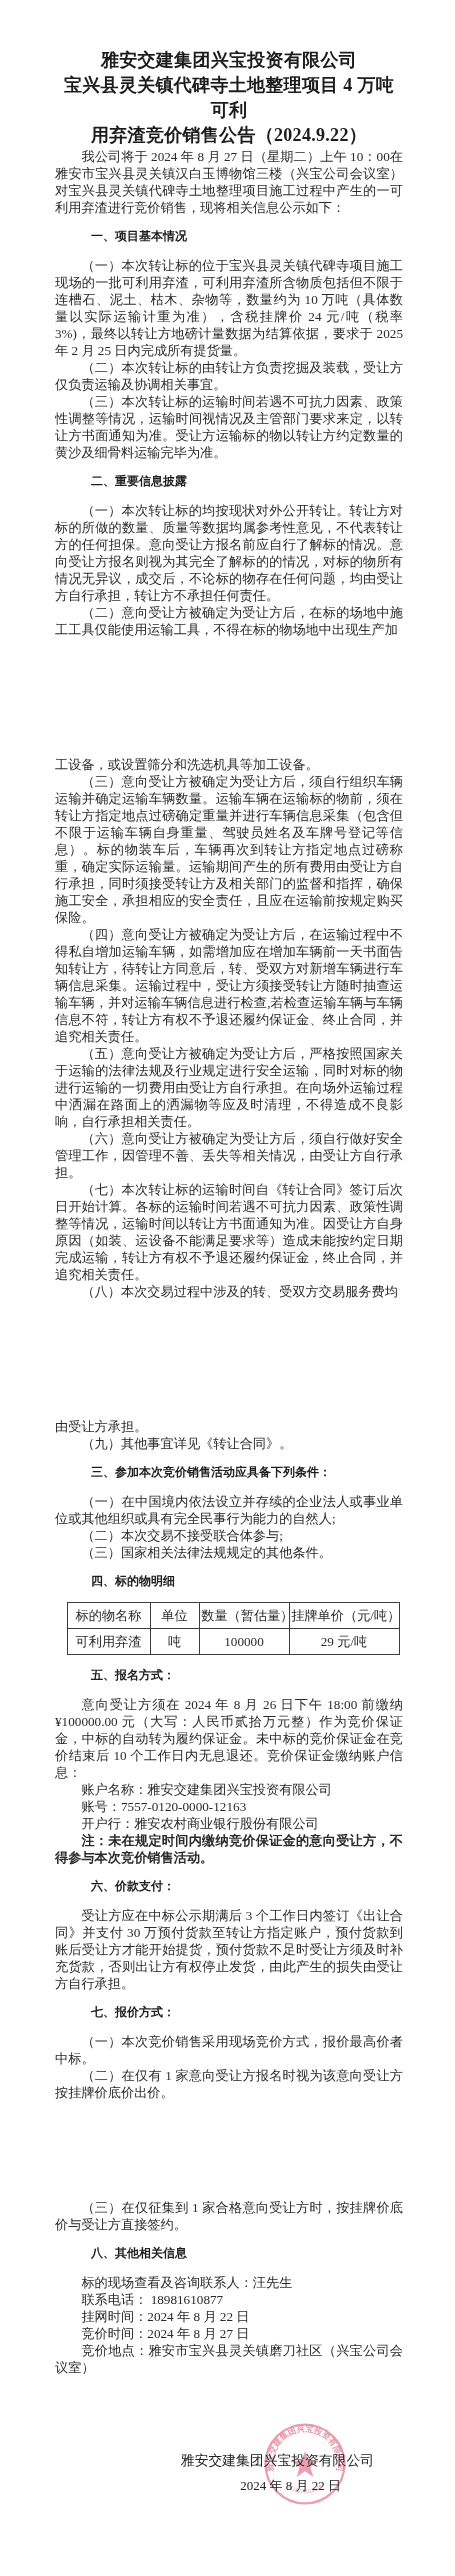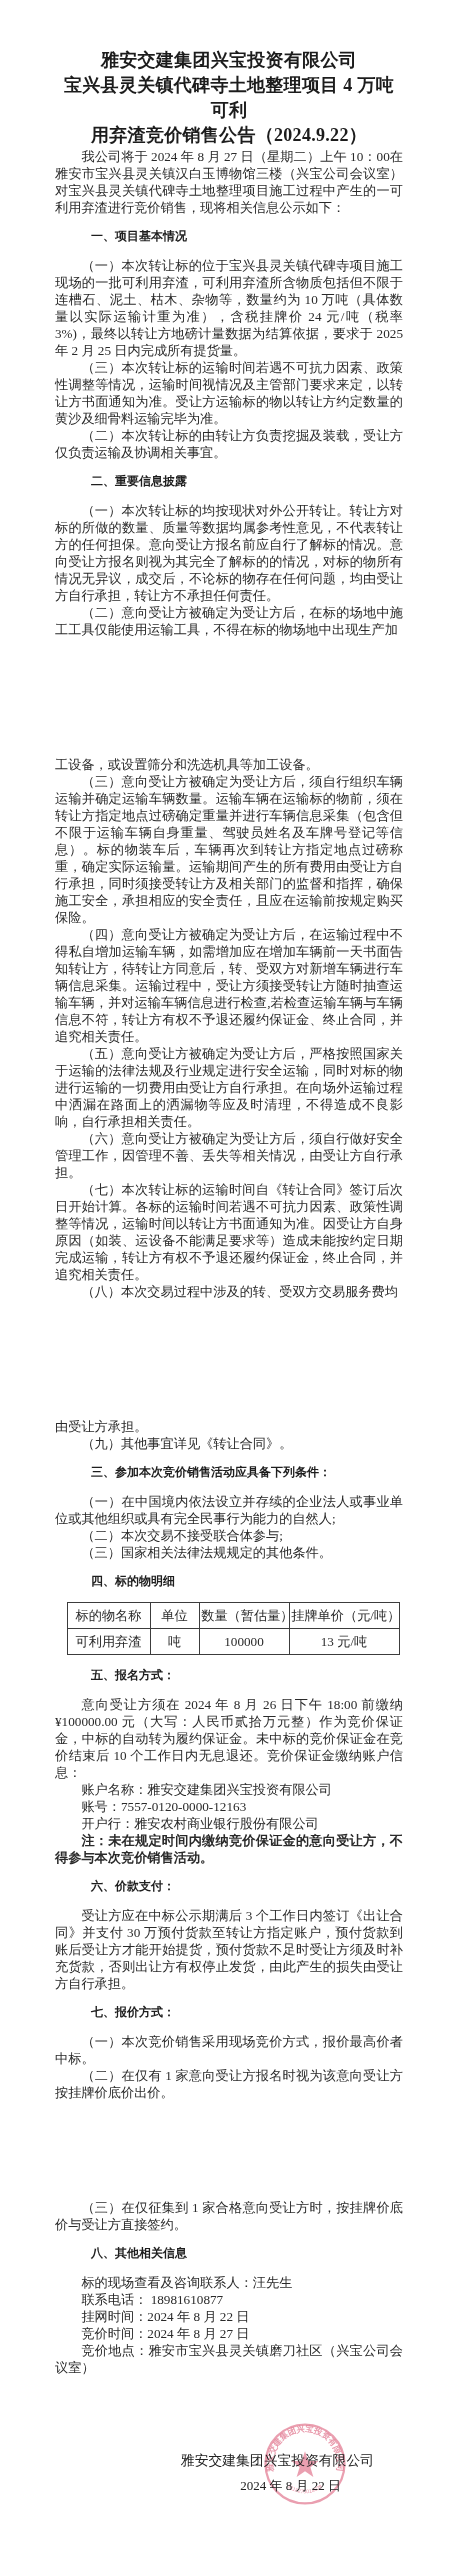--- a/index.html
+++ b/index.html
@@ -124,22 +124,22 @@
   <div class="title-block">
     <div class="title-line">雅安交建集团兴宝投资有限公司</div>
     <div class="title-line">宝兴县灵关镇代碑寺土地整理项目 4 万吨可利</div>
     <div class="title-line">用弃渣竞价销售公告（2024.9.22）</div>
   </div>
 
   <p class="body-p intro">我公司将于 2024 年 8 月 27 日（星期二）上午 10：00在雅安市宝兴县灵关镇汉白玉博物馆三楼（兴宝公司会议室）对宝兴县灵关镇代碑寺土地整理项目施工过程中产生的一可利用弃渣进行竞价销售，现将相关信息公示如下：</p>
 
   <h2 class="sec-h">一、项目基本情况</h2>
   <p class="body-p">（一）本次转让标的位于宝兴县灵关镇代碑寺项目施工现场的一批可利用弃渣，可利用弃渣所含物质包括但不限于连槽石、泥土、枯木、杂物等，数量约为 10 万吨（具体数量以实际运输计重为准），含税挂牌价 24 元/吨（税率 3%)，最终以转让方地磅计量数据为结算依据，要求于 2025 年 2 月 25 日内完成所有提货量。</p>
+  <p class="body-p">（二）本次转让标的由转让方负责挖掘及装载，受让方仅负责运输及协调相关事宜。</p>
   <p class="body-p">（三）本次转让标的运输时间若遇不可抗力因素、政策性调整等情况，运输时间视情况及主管部门要求来定，以转让方书面通知为准。受让方运输标的物以转让方约定数量的黄沙及细骨料运输完毕为准。</p>
-  <p class="body-p">（二）本次转让标的由转让方负责挖掘及装载，受让方仅负责运输及协调相关事宜。</p>
 
   <h2 class="sec-h">二、重要信息披露</h2>
   <p class="body-p">（一）本次转让标的均按现状对外公开转让。转让方对标的所做的数量、质量等数据均属参考性意见，不代表转让方的任何担保。意向受让方报名前应自行了解标的情况。意向受让方报名则视为其完全了解标的的情况，对标的物所有情况无异议，成交后，不论标的物存在任何问题，均由受让方自行承担，转让方不承担任何责任。</p>
   <p class="body-p">（二）意向受让方被确定为受让方后，在标的场地中施工工具仅能使用运输工具，不得在标的物场地中出现生产加</p>
 </div>
 
 <div class="page-gap gap1"></div>
 
 <div class="page">
   <p class="body-p cont-p">工设备，或设置筛分和洗选机具等加工设备。</p>
@@ -177,21 +177,21 @@
         <th>单位</th>
         <th>数量（暂估量）</th>
         <th>挂牌单价（元/吨）</th>
       </tr>
     </thead>
     <tbody>
       <tr>
         <td>可利用弃渣</td>
         <td>吨</td>
         <td>100000</td>
-        <td>13 元/吨</td>
+        <td>29 元/吨</td>
       </tr>
     </tbody>
   </table>
 
   <h2 class="sec-h">五、报名方式：</h2>
   <p class="body-p">意向受让方须在 2024 年 8 月 26 日下午 18:00 前缴纳¥100000.00 元（大写：人民币贰拾万元整）作为竞价保证金，中标的自动转为履约保证金。未中标的竞价保证金在竞价结束后 10 个工作日内无息退还。竞价保证金缴纳账户信息：</p>
   <p class="body-p">账户名称：雅安交建集团兴宝投资有限公司</p>
   <p class="body-p">账号：7557-0120-0000-12163</p>
   <p class="body-p">开户行：雅安农村商业银行股份有限公司</p>
   <p class="body-p note-p">注：未在规定时间内缴纳竞价保证金的意向受让方，不得参与本次竞价销售活动。</p>

